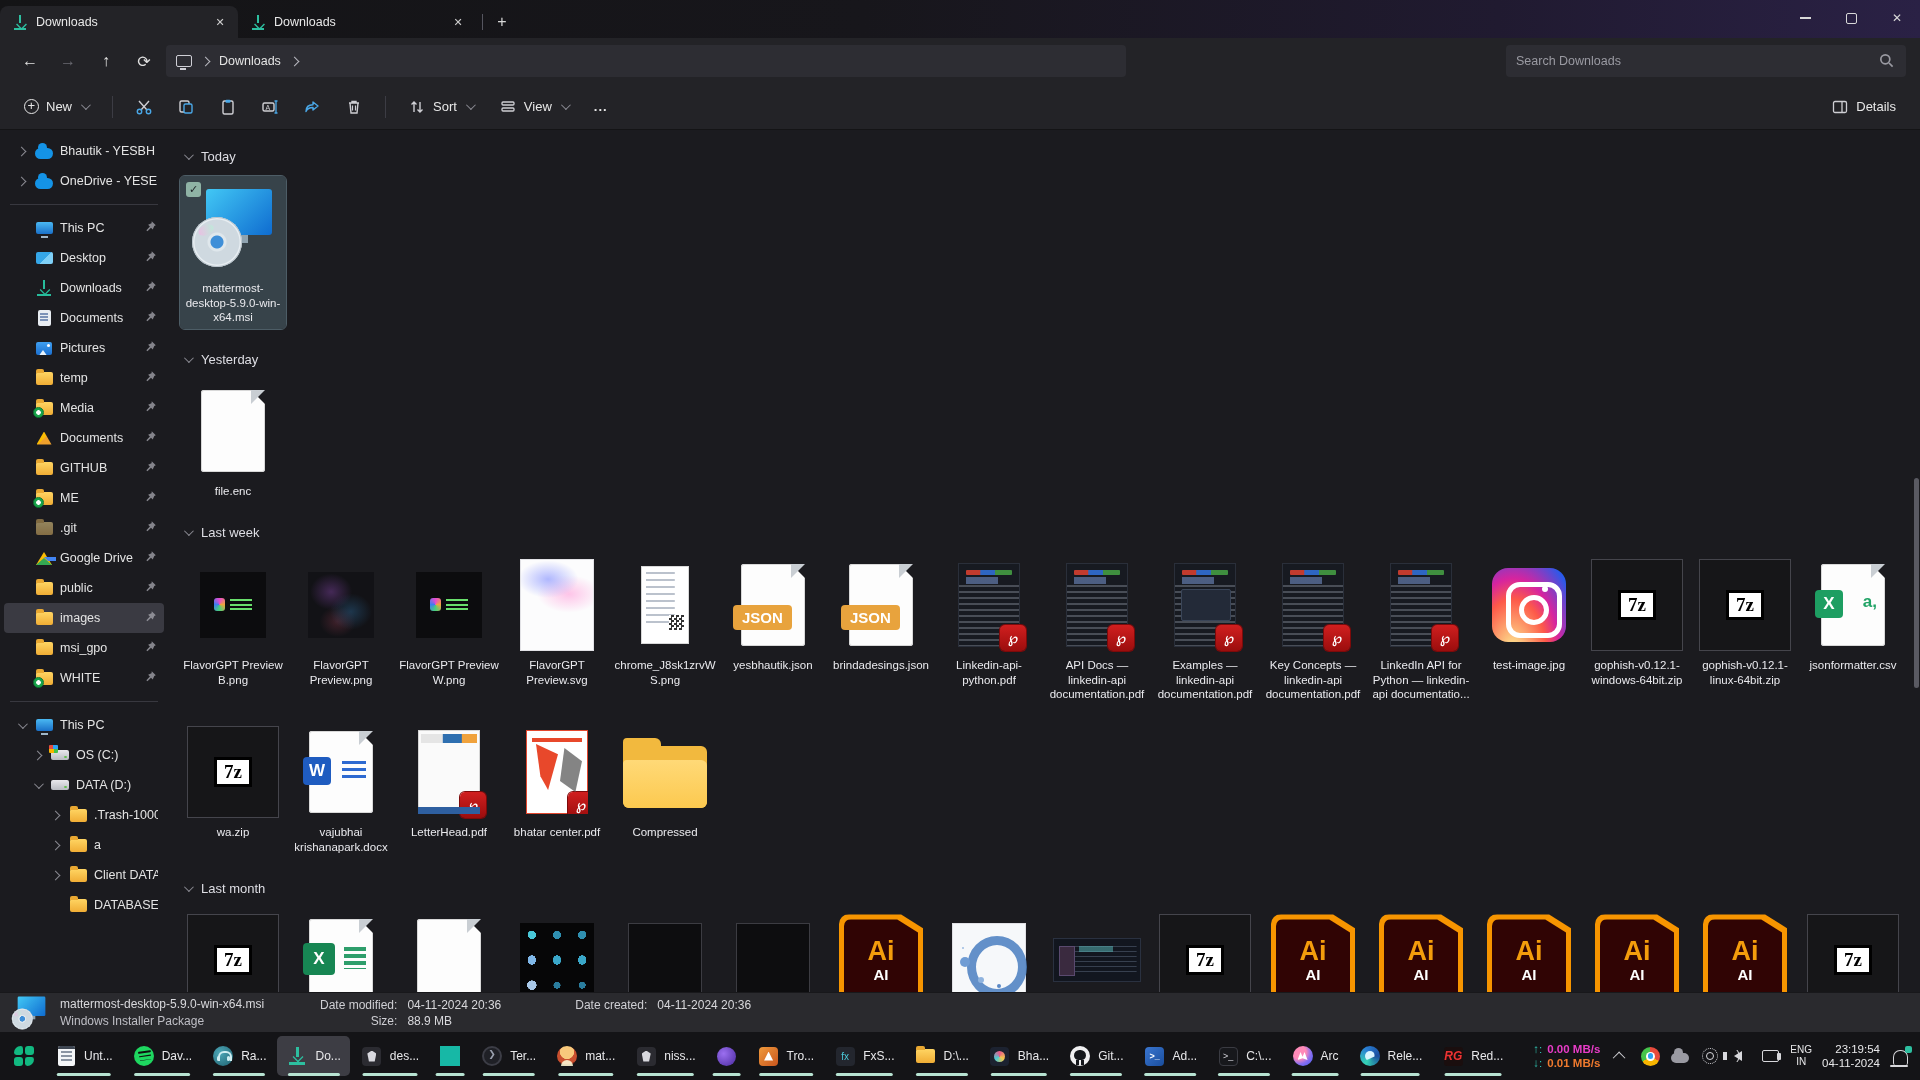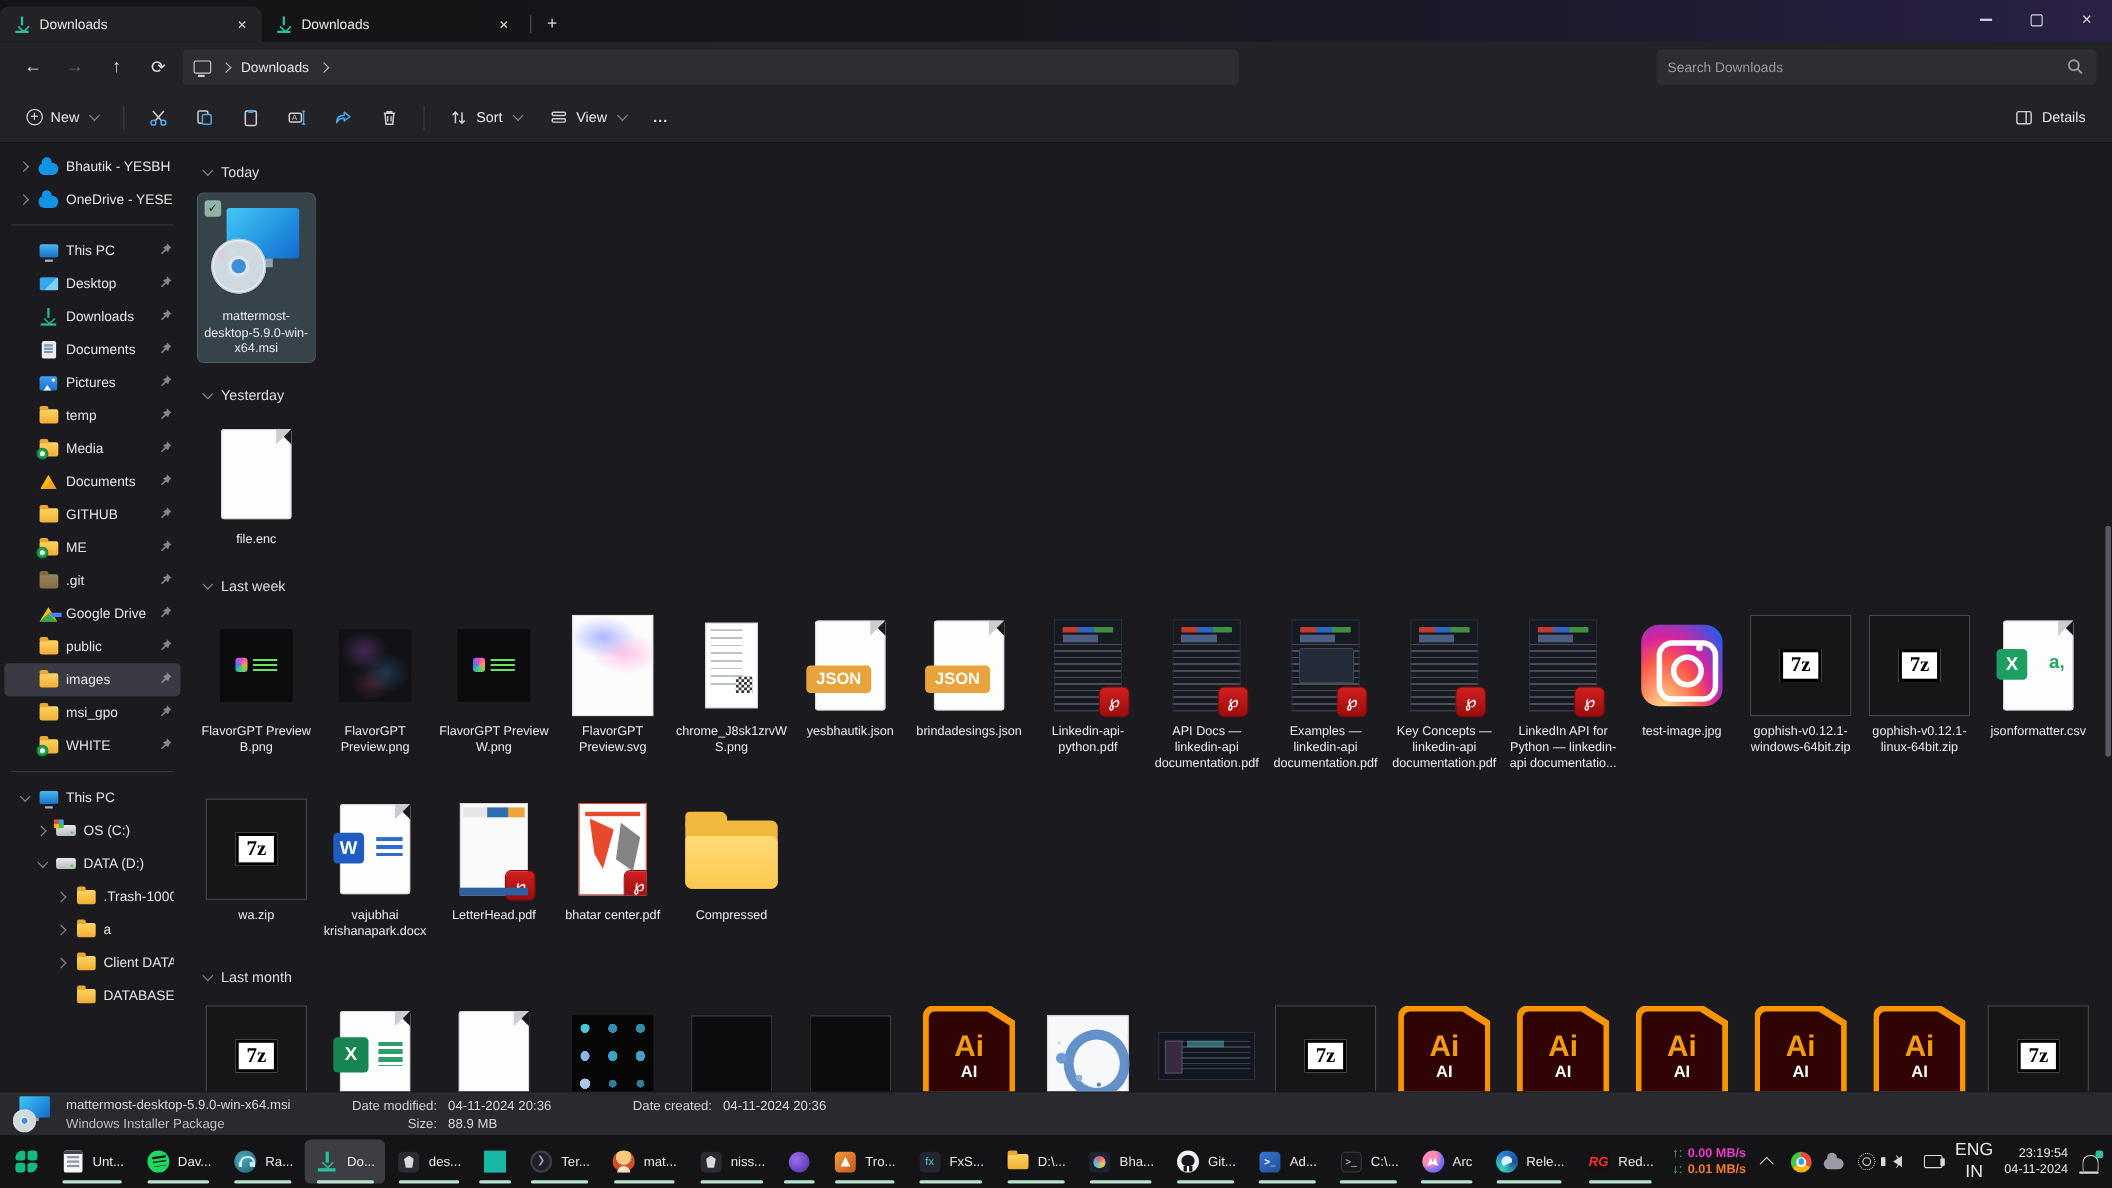--- a/index.html
+++ b/index.html
@@ -243,21 +243,21 @@
   .tb-start::after{display:none}
   .tbi{width:22px;height:22px;display:flex;align-items:center;justify-content:center;flex:0 0 22px}
   .tb-label{white-space:nowrap}
   .tray{margin-left:auto;display:flex;align-items:center;gap:10px;padding-right:6px}
   .net{display:flex;flex-direction:column;font-size:11.5px;line-height:1.25;align-items:flex-start}
   .net .nrow{display:flex;gap:5px}
   .net .arr{color:#2fc4b2}
   .net .up{color:#e93cc8;font-weight:bold}
   .net .dn{color:#f07a2e;font-weight:bold}
   .trayic{width:20px;height:20px;display:flex;align-items:center;justify-content:center;color:#d8d8dc}
-  .lang{display:flex;flex-direction:column;align-items:center;font-size:16px;line-height:1.25;color:#e8e8ea}
+  .lang{display:flex;flex-direction:column;align-items:center;font-size:10px;line-height:1.25;color:#e8e8ea}
   .clock{display:flex;flex-direction:column;align-items:flex-end;font-size:11.5px;line-height:1.25;color:#e8e8ea}
   .chevup{width:9px;height:9px;border-left:1.6px solid #d0d0d4;border-top:1.6px solid #d0d0d4;transform:rotate(45deg) translateY(2px)}
 
   
   .ic-notepad{width:17px;height:20px;background:#f4f6f8;border-radius:2px;position:relative}
   .ic-notepad::before{content:"";position:absolute;left:3px;top:5px;width:11px;height:1.6px;background:#8a94a2;box-shadow:0 4px 0 #8a94a2,0 8px 0 #8a94a2}
   .ic-notepad::after{content:"";position:absolute;left:0;top:0;width:17px;height:3px;background:#3e4652;border-radius:2px 2px 0 0}
   .ic-spotify{width:20px;height:20px;border-radius:50%;background:#1ed760;position:relative;overflow:hidden}
   .ic-spotify::before{content:"";position:absolute;left:4px;top:5px;width:13px;height:2.2px;background:#101010;border-radius:2px;
     box-shadow:0 4px 0 -0.4px #101010,0 8px 0 -0.8px #101010;transform:rotate(-8deg)}

